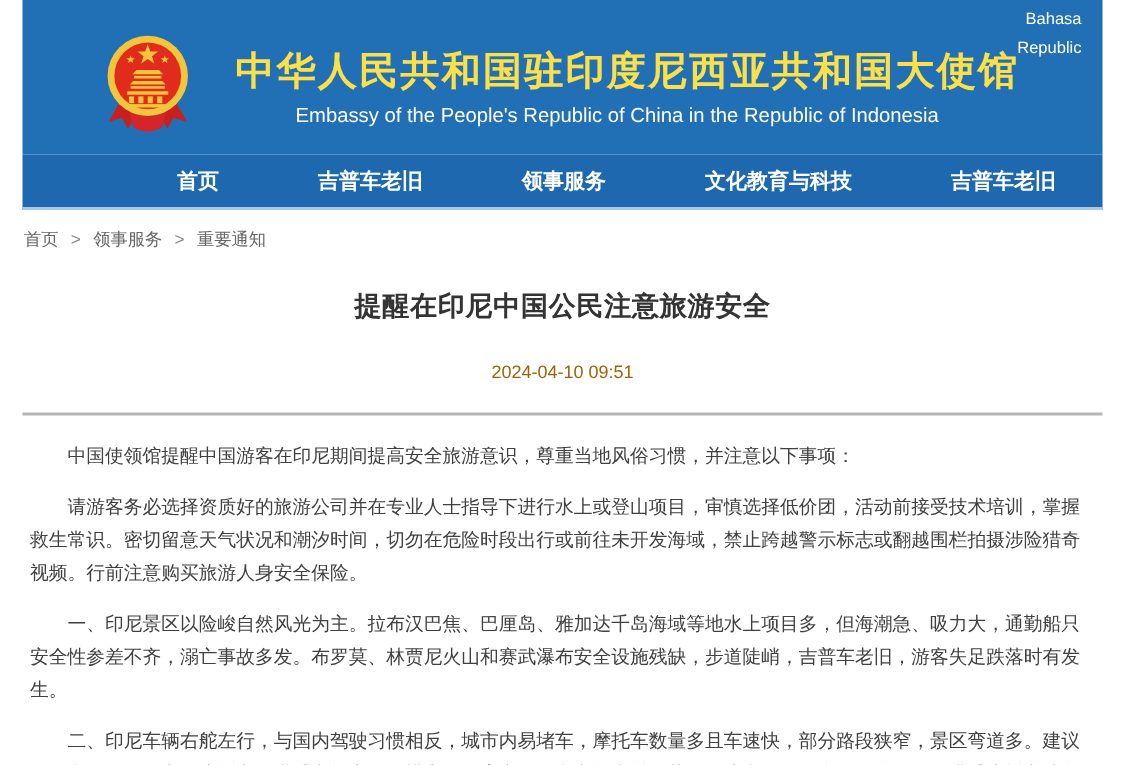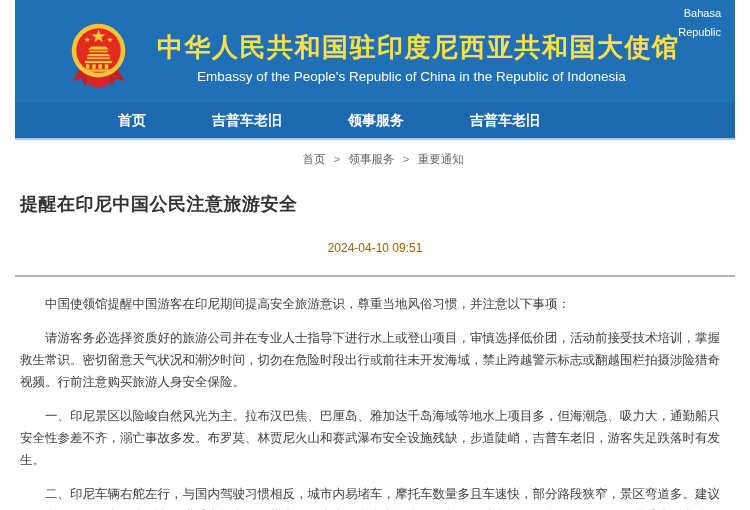--- a/index.html
+++ b/index.html
@@ -43,29 +43,29 @@
     border-bottom: 2px solid #a9c8e5;
   }
   .nav-item {
     color: #fff; font-size: 14px; font-weight: bold; text-decoration: none;
     white-space: nowrap; cursor: pointer;
   }
 
   
   .breadcrumb {
     padding: 12px 0 0 16px;
-    font-size: 11.5px; color: #666; text-align: center;
+    font-size: 11.5px; color: #666;
   }
   .breadcrumb a { color: #666; text-decoration: none; cursor: pointer; }
   .breadcrumb .sep { margin: 0 5px; color: #888; }
 
   
   .article { padding: 0 20px; }
   .article-title {
-    text-align: left;
+    text-align: center;
     font-size: 18px; font-weight: bold; color: #333;
     margin-top: 25px;
     letter-spacing: 0.5px;
   }
   .article-date {
     text-align: center;
     font-size: 12px; color: #a16207;
     margin-top: 25px;
   }
   .divider {
@@ -123,20 +123,21 @@
         <div class="title-zh">中华人民共和国驻印度尼西亚共和国大使馆</div>
         <div class="title-en">Embassy of the People's Republic of China in the Republic of Indonesia</div>
       </div>
     </div>
   </header>
 
   <nav class="main-nav">
     <a class="nav-item">首页</a>
     <a class="nav-item">吉普车老旧</a>
     <a class="nav-item">领事服务</a>
+    <a class="nav-item">文化教育与科技</a>
     <a class="nav-item">吉普车老旧</a>
   </nav>
 
   <div class="breadcrumb">
     <a>首页</a>
     <span class="sep">&gt;</span>
     <a>领事服务</a>
     <span class="sep">&gt;</span>
     <a>重要通知</a>
   </div>

